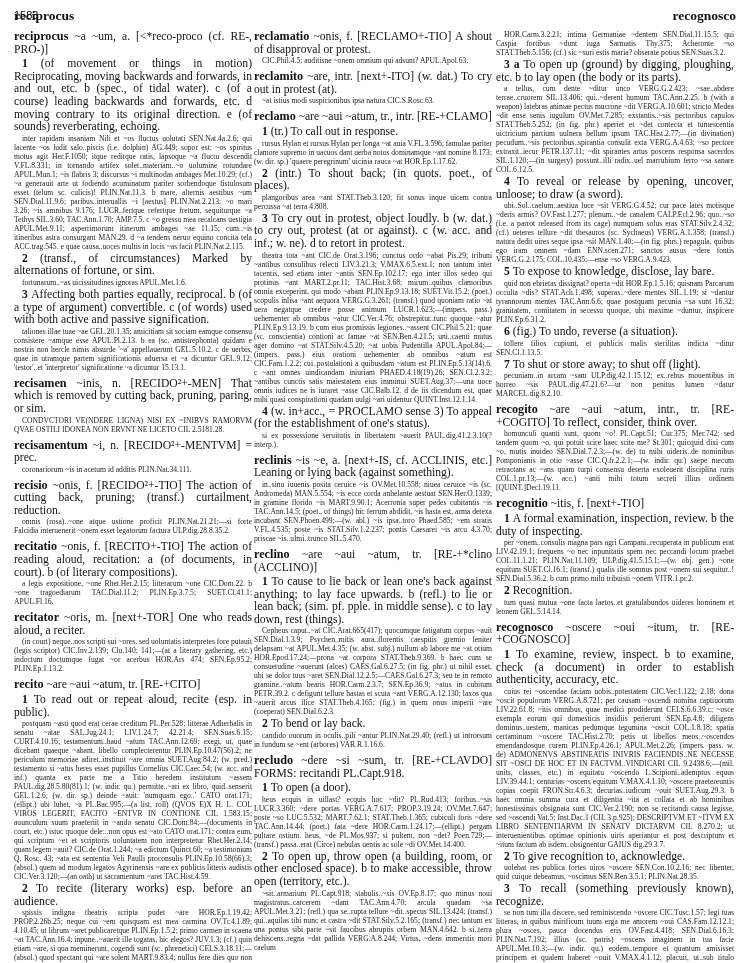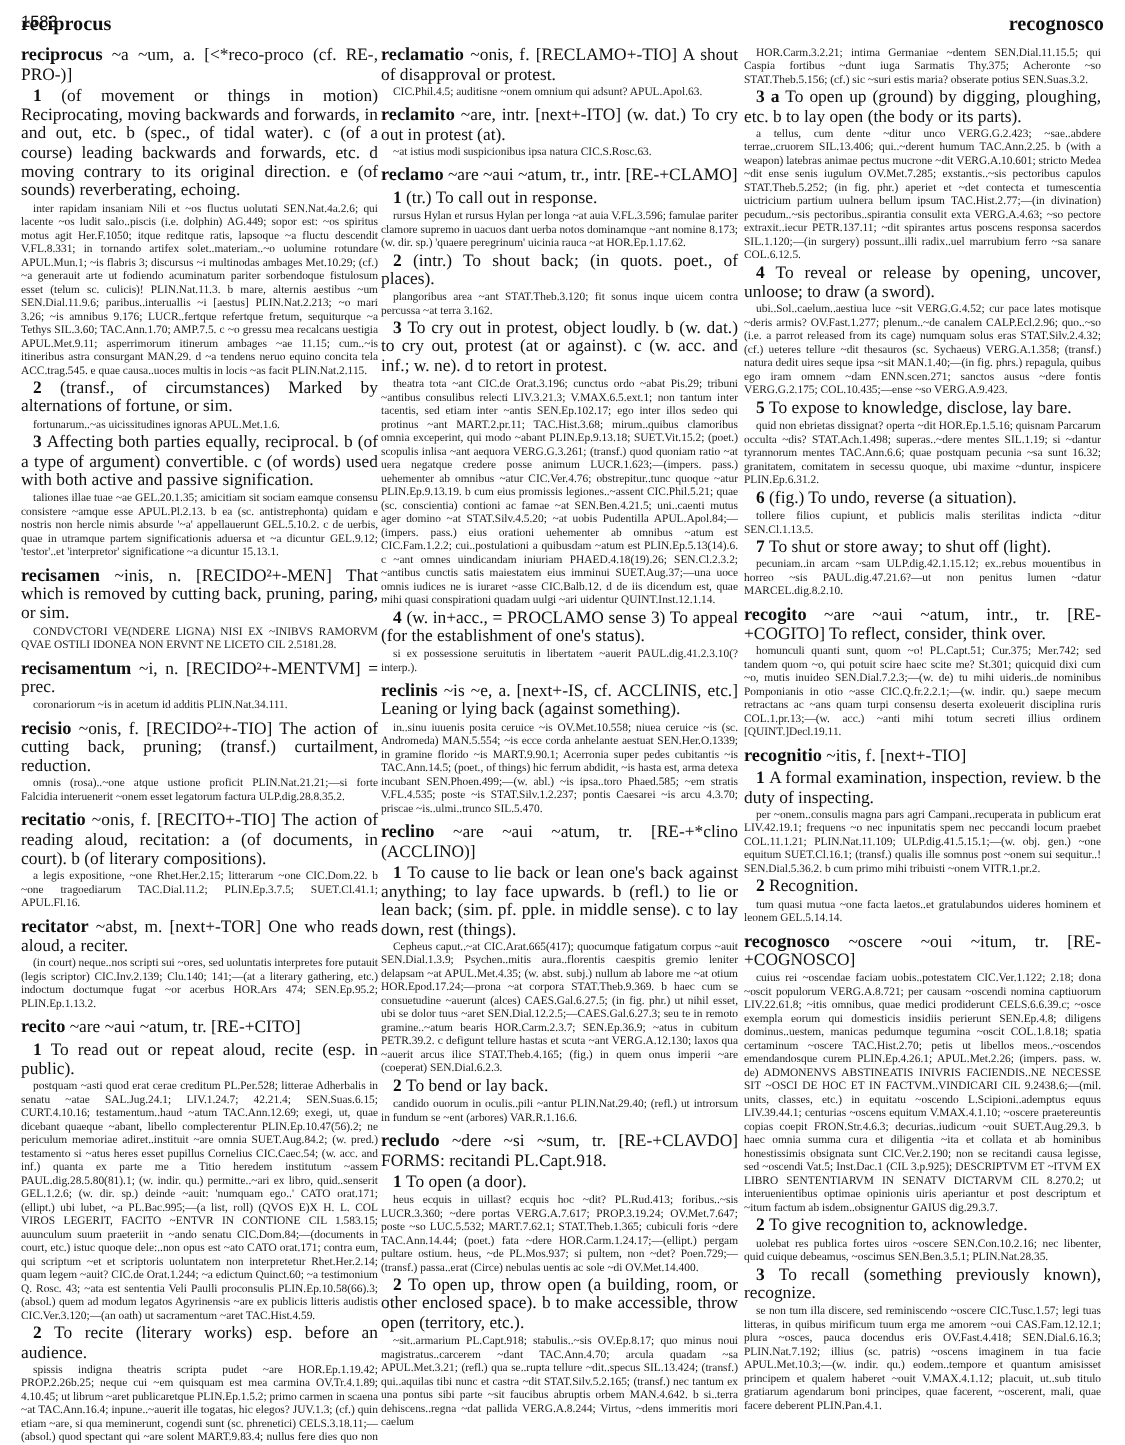--- a/index.html
+++ b/index.html
@@ -50,21 +50,21 @@
       </div>
       <div class="entry">
         <p class="headline"><span class="hw">recisio</span> <span>~onis, f. [RECIDO²+-TIO] The action of cutting back, pruning; (transf.) curtailment, reduction.</span></p>
         <p class="cit">omnis (rosa)..~one atque ustione proficit PLIN.Nat.21.21;—si forte Falcidia interuenerit ~onem esset legatorum factura ULP.dig.28.8.35.2.</p>
       </div>
       <div class="entry">
         <p class="headline"><span class="hw">recitatio</span> <span>~onis, f. [RECITO+-TIO] The action of reading aloud, recitation: a (of documents, in court). b (of literary compositions).</span></p>
         <p class="cit">a legis expositione, ~one Rhet.Her.2.15; litterarum ~one CIC.Dom.22.  b ~one tragoediarum TAC.Dial.11.2; PLIN.Ep.3.7.5; SUET.Cl.41.1; APUL.Fl.16.</p>
       </div>
       <div class="entry">
-        <p class="headline"><span class="hw">recitator</span> <span>~abst, m. [next+-TOR] One who reads aloud, a reciter.</span></p>
+        <p class="headline"><span class="hw">recitator</span> <span>~oris, m. [next+-TOR] One who reads aloud, a reciter.</span></p>
         <p class="cit">(in court) neque..nos scripti sui ~ores, sed uoluntatis interpretes fore putauit (legis scriptor) CIC.Inv.2.139; Clu.140; 141;—(at a literary gathering, etc.) indoctum doctumque fugat ~or acerbus HOR.Ars 474; SEN.Ep.95.2; PLIN.Ep.1.13.2.</p>
       </div>
       <div class="entry">
         <p class="headline"><span class="hw">recito</span> <span>~are ~aui ~atum, tr. [RE-+CITO]</span></p>
         <p class="sense"><span class="num">1 </span>To read out or repeat aloud, recite (esp. in public).</p>
         <p class="cit">postquam ~asti quod erat cerae creditum PL.Per.528; litterae Adherbalis in senatu ~atae SAL.Jug.24.1; LIV.1.24.7; 42.21.4; SEN.Suas.6.15; CURT.4.10.16; testamentum..haud ~atum TAC.Ann.12.69; exegi, ut, quae dicebant quaeque ~abant, libello complecterentur PLIN.Ep.10.47(56).2; ne periculum memoriae adiret..instituit ~are omnia SUET.Aug.84.2; (w. pred.) testamento si ~atus heres esset pupillus Cornelius CIC.Caec.54; (w. acc. and inf.) quanta ex parte me a Titio heredem institutum ~assem PAUL.dig.28.5.80(81).1; (w. indir. qu.) permitte..~ari ex libro, quid..senserit GEL.1.2.6; (w. dir. sp.) deinde ~auit: 'numquam ego..' CATO orat.171; (ellipt.) ubi lubet, ~a PL.Bac.995;—(a list, roll) (QVOS E)X H. L. COL VIROS LEGERIT, FACITO ~ENTVR IN CONTIONE CIL 1.583.15; auunculum suum praeteriit in ~ando senatu CIC.Dom.84;—(documents in court, etc.) istuc quoque dele:..non opus est ~ato CATO orat.171; contra eum, qui scriptum ~et et scriptoris uoluntatem non interpretetur Rhet.Her.2.14; quam legem ~auit? CIC.de Orat.1.244; ~a edictum Quinct.60; ~a testimonium Q. Rosc. 43; ~ata est sententia Veli Paulli proconsulis PLIN.Ep.10.58(66).3; (absol.) quem ad modum legatos Agyrinensis ~are ex publicis litteris audistis CIC.Ver.3.120;—(an oath) ut sacramentum ~aret TAC.Hist.4.59.</p>
         <p class="sense"><span class="num">2 </span>To recite (literary works) esp. before an audience.</p>
         <p class="cit">spissis indigna theatris scripta pudet ~are HOR.Ep.1.19.42; PROP.2.26b.25; neque cui ~em quisquam est mea carmina OV.Tr.4.1.89; 4.10.45; ut librum ~aret publicaretque PLIN.Ep.1.5.2; primo carmen in scaena ~at TAC.Ann.16.4; inpune..~auerit ille togatas, hic elegos? JUV.1.3; (cf.) quin etiam ~are, si qua meminerunt, cogendi sunt (sc. phrenetici) CELS.3.18.11;—(absol.) quod spectant qui ~are solent MART.9.83.4; nullus fere dies quo non ~aret aliquis PLIN.Ep.1.13.1; Augusto ~antes mense poetas JUV.3.9.</p>
       </div>
     </div>
@@ -75,21 +75,21 @@
       </div>
       <div class="entry">
         <p class="headline"><span class="hw">reclamito</span> <span>~are, intr. [next+-ITO] (w. dat.) To cry out in protest (at).</span></p>
         <p class="cit">~at istius modi suspicionibus ipsa natura CIC.S.Rosc.63.</p>
       </div>
       <div class="entry">
         <p class="headline"><span class="hw">reclamo</span> <span>~are ~aui ~atum, tr., intr. [RE-+CLAMO]</span></p>
         <p class="sense"><span class="num">1 </span>(tr.) To call out in response.</p>
         <p class="cit">rursus Hylan et rursus Hylan per longa ~at auia V.FL.3.596; famulae pariter clamore supremo in uacuos dant uerba notos dominamque ~ant nomine 8.173; (w. dir. sp.) 'quaere peregrinum' uicinia rauca ~at HOR.Ep.1.17.62.</p>
         <p class="sense"><span class="num">2 </span>(intr.) To shout back; (in quots. poet., of places).</p>
-        <p class="cit">plangoribus area ~ant STAT.Theb.3.120; fit sonus inque uicem contra percussa ~at terra 3.162.</p>
+        <p class="cit">plangoribus area ~ant STAT.Theb.3.120; fit sonus inque uicem contra percussa ~at terra 4.808.</p>
         <p class="sense"><span class="num">3 </span>To cry out in protest, object loudly. b (w. dat.) to cry out, protest (at or against). c (w. acc. and inf.; w. ne). d to retort in protest.</p>
         <p class="cit">theatra tota ~ant CIC.de Orat.3.196; cunctus ordo ~abat Pis.29; tribuni ~antibus consulibus relecti LIV.3.21.3; V.MAX.6.5.ext.1; non tantum inter tacentis, sed etiam inter ~antis SEN.Ep.102.17; ego inter illos sedeo qui protinus ~ant MART.2.pr.11; TAC.Hist.3.68; mirum..quibus clamoribus omnia exceperint, qui modo ~abant PLIN.Ep.9.13.18; SUET.Vit.15.2; (poet.) scopulis inlisa ~ant aequora VERG.G.3.261; (transf.) quod quoniam ratio ~at uera negatque credere posse animum LUCR.1.623;—(impers. pass.) uehementer ab omnibus ~atur CIC.Ver.4.76; obstrepitur..tunc quoque ~atur PLIN.Ep.9.13.19.  b cum eius promissis legiones..~assent CIC.Phil.5.21; quae (sc. conscientia) contioni ac famae ~at SEN.Ben.4.21.5; uni..caenti mutus ager domino ~at STAT.Silv.4.5.20; ~at uobis Pudentilla APUL.Apol.84;—(impers. pass.) eius orationi uehementer ab omnibus ~atum est CIC.Fam.1.2.2; cui..postulationi a quibusdam ~atum est PLIN.Ep.5.13(14).6.  c ~ant omnes uindicandam iniuriam PHAED.4.18(19).26; SEN.Cl.2.3.2; ~antibus cunctis satis maiestatem eius imminui SUET.Aug.37;—una uoce omnis iudices ne is iuraret ~asse CIC.Balb.12.  d de iis dicendum est, quae mihi quasi conspirationi quadam uulgi ~ari uidentur QUINT.Inst.12.1.14.</p>
         <p class="sense"><span class="num">4 </span>(w. in+acc., = PROCLAMO sense 3) To appeal (for the establishment of one's status).</p>
         <p class="cit">si ex possessione seruitutis in libertatem ~auerit PAUL.dig.41.2.3.10(?interp.).</p>
       </div>
       <div class="entry">
         <p class="headline"><span class="hw">reclinis</span> <span>~is ~e, a. [next+-IS, cf. ACCLINIS, etc.] Leaning or lying back (against something).</span></p>
         <p class="cit">in..sinu iuuenis posita ceruice ~is OV.Met.10.558; niuea ceruice ~is (sc. Andromeda) MAN.5.554; ~is ecce corda anhelante aestuat SEN.Her.O.1339; in gramine florido ~is MART.9.90.1; Acerronia super pedes cubitantis ~is TAC.Ann.14.5; (poet., of things) hic ferrum abdidit, ~is hasta est, arma detexa incubant SEN.Phoen.499;—(w. abl.) ~is ipsa..toro Phaed.585; ~em stratis V.FL.4.535; poste ~is STAT.Silv.1.2.237; pontis Caesarei ~is arcu 4.3.70; priscae ~is..ulmi..trunco SIL.5.470.</p>
       </div>
       <div class="entry">
@@ -127,20 +127,21 @@
       </div>
       <div class="entry">
         <p class="headline"><span class="hw">recognitio</span> <span>~itis, f. [next+-TIO]</span></p>
         <p class="sense"><span class="num">1 </span>A formal examination, inspection, review. b the duty of inspecting.</p>
         <p class="cit">per ~onem..consulis magna pars agri Campani..recuperata in publicum erat LIV.42.19.1; frequens ~o nec inpunitatis spem nec peccandi locum praebet COL.11.1.21; PLIN.Nat.11.109; ULP.dig.41.5.15.1;—(w. obj. gen.) ~one equitum SUET.Cl.16.1; (transf.) qualis ille somnus post ~onem sui sequitur..! SEN.Dial.5.36.2.  b cum primo mihi tribuisti ~onem VITR.1.pr.2.</p>
         <p class="sense"><span class="num">2 </span>Recognition.</p>
         <p class="cit">tum quasi mutua ~one facta laetos..et gratulabundos uideres hominem et leonem GEL.5.14.14.</p>
       </div>
       <div class="entry">
         <p class="headline"><span class="hw">recognosco</span> <span>~oscere ~oui ~itum, tr. [RE-+COGNOSCO]</span></p>
+        <p class="sense"><span class="num">1 </span>To examine, review, inspect. b to examine, check (a document) in order to establish authenticity, accuracy, etc.</p>
         <p class="cit">cuius rei ~oscendae faciam uobis..potestatem CIC.Ver.1.122; 2.18; dona ~oscit populorum VERG.A.8.721; per causam ~oscendi nomina captiuorum LIV.22.61.8; ~itis omnibus, quae medici prodiderunt CELS.6.6.39.c; ~osce exempla eorum qui domesticis insidiis perierunt SEN.Ep.4.8; diligens dominus..uestem, manicas pedumque tegumina ~oscit COL.1.8.18; spatia certaminum ~oscere TAC.Hist.2.70; petis ut libellos meos..~oscendos emendandosque curem PLIN.Ep.4.26.1; APUL.Met.2.26; (impers. pass. w. de) ADMONENVS ABSTINEATIS INIVRIS FACIENDIS..NE NECESSE SIT ~OSCI DE HOC ET IN FACTVM..VINDICARI CIL 9.2438.6;—(mil. units, classes, etc.) in equitatu ~oscendo L.Scipioni..ademptus equus LIV.39.44.1; centurias ~oscens equitum V.MAX.4.1.10; ~oscere praetereuntis copias coepit FRON.Str.4.6.3; decurias..iudicum ~ouit SUET.Aug.29.3.  b haec omnia summa cura et diligentia ~ita et collata et ab hominibus honestissimis obsignata sunt CIC.Ver.2.190; non se recitandi causa legisse, sed ~oscendi Vat.5; Inst.Dac.1 (CIL 3.p.925); DESCRIPTVM ET ~ITVM EX LIBRO SENTENTIARVM IN SENATV DICTARVM CIL 8.270.2; ut interuenientibus optimae opinionis uiris aperiantur et post descriptum et ~itum factum ab isdem..obsignentur GAIUS dig.29.3.7.</p>
         <p class="sense"><span class="num">2 </span>To give recognition to, acknowledge.</p>
         <p class="cit">uolebat res publica fortes uiros ~oscere SEN.Con.10.2.16; nec libenter, quid cuique debeamus, ~oscimus SEN.Ben.3.5.1; PLIN.Nat.28.35.</p>
         <p class="sense"><span class="num">3 </span>To recall (something previously known), recognize.</p>
         <p class="cit">se non tum illa discere, sed reminiscendo ~oscere CIC.Tusc.1.57; legi tuas litteras, in quibus mirificum tuum erga me amorem ~oui CAS.Fam.12.12.1; plura ~osces, pauca docendus eris OV.Fast.4.418; SEN.Dial.6.16.3; PLIN.Nat.7.192; illius (sc. patris) ~oscens imaginem in tua facie APUL.Met.10.3;—(w. indir. qu.) eodem..tempore et quantum amisisset principem et qualem haberet ~ouit V.MAX.4.1.12; placuit, ut..sub titulo gratiarum agendarum boni principes, quae facerent, ~oscerent, mali, quae facere deberent PLIN.Pan.4.1.</p>
       </div>
     </div>
 </div>
 
 </body></html>

